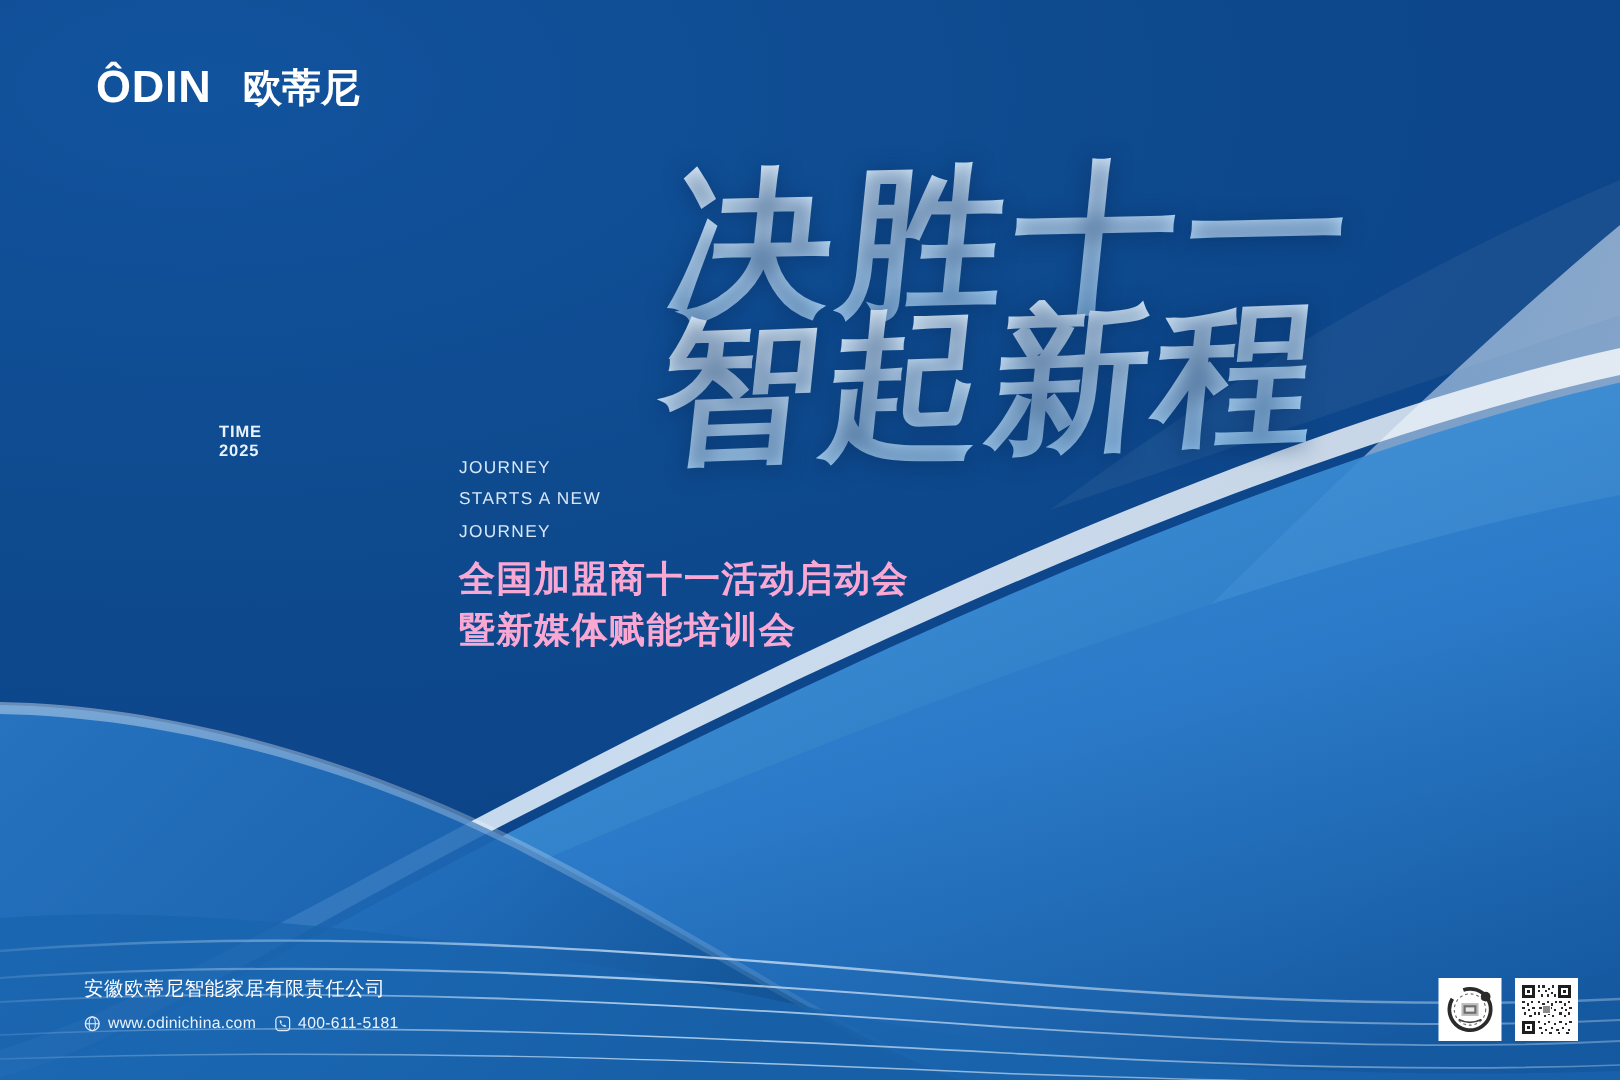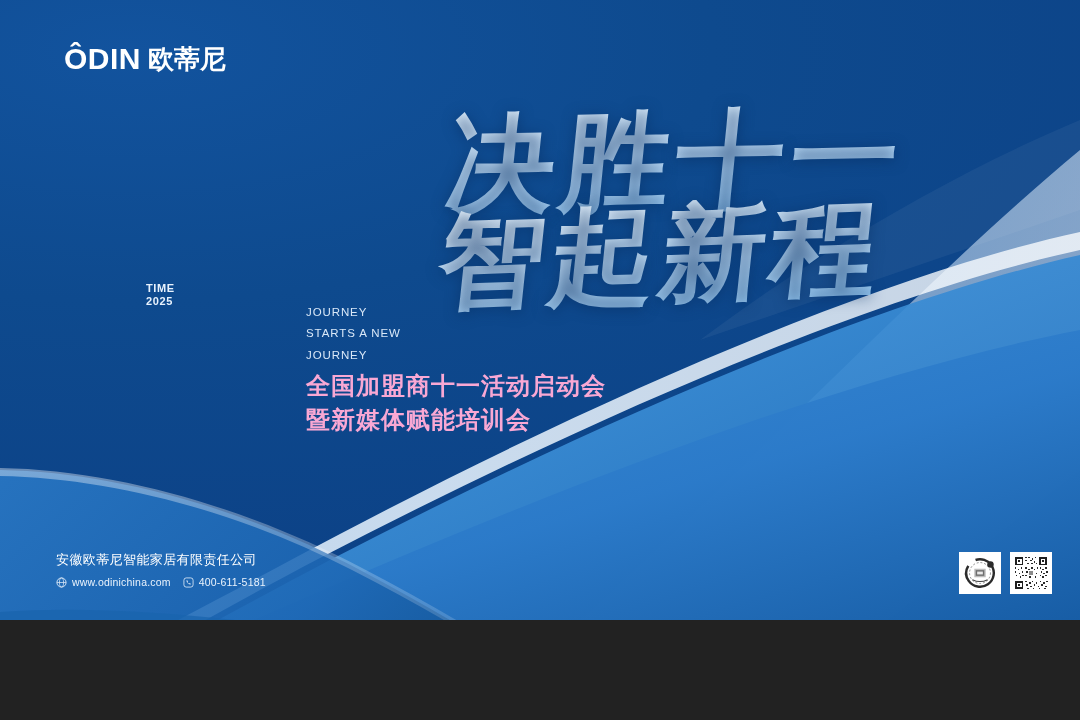--- a/index.html
+++ b/index.html
@@ -4,21 +4,21 @@
 <title>ODIN Event Poster</title>
 <style>
   html, body {
     margin: 0;
     padding: 0;
     background: #222;
   }
   #poster {
     position: relative;
     width: 1080px;
-    height: 620px;
+    height: 720px;
     overflow: hidden;
     background: #0e4a8e;
     font-family: "Liberation Sans", "DejaVu Sans", sans-serif;
     -webkit-font-smoothing: antialiased;
   }
 
   
   .bg-base {
     position: absolute;
     inset: 0;
@@ -49,21 +49,21 @@
     font-weight: 700;
     letter-spacing: 0.5px;
     line-height: 1;
     font-family: "Liberation Sans", "DejaVu Sans", sans-serif;
   }
   .logo-cn {
     font-size: 26px;
     font-weight: 700;
     letter-spacing: 0px;
     line-height: 1;
-    margin-left: 3px;
+    margin-left: 17px;
     font-family: "DejaVu Sans", "Liberation Sans", sans-serif;
   }
 
   
   .title-block {
     position: absolute;
     right: 170px;
     top: 108px;
     z-index: 15;
     text-align: right;

